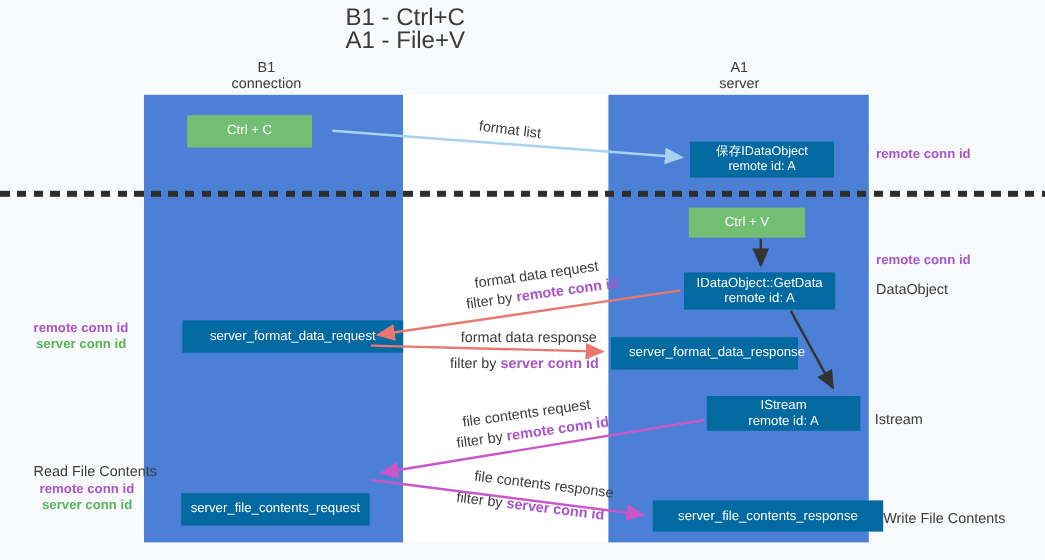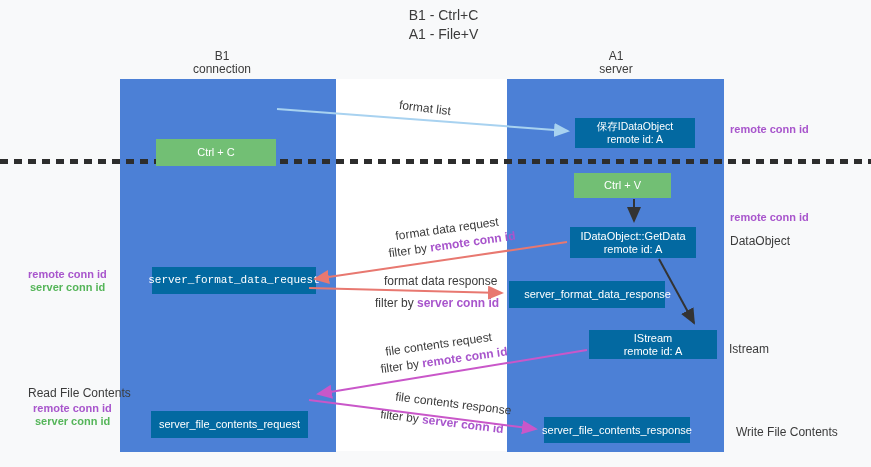--- a/index.html
+++ b/index.html
@@ -4,22 +4,22 @@
 <style>
   * { margin:0; padding:0; box-sizing:border-box; }
   html,body { background:#f8f9fa; }
   body { font-family:"Liberation Sans", sans-serif; }
   #canvas {
     position:relative; width:871px; height:467px; overflow:hidden;
     background:#f8f9fa; margin:0 auto;
   }
   .abs { position:absolute; }
   .title {
-    left:308px; top:6px; width:271px; text-align:center;
-    font-size:14px; line-height:19px; color:#3b3b3b;
+    left:288px; top:6px; width:271px; text-align:left;
+    font-size:20px; line-height:19px; color:#3b3b3b;
   }
   .actor-header {
     top:50px; width:160px; text-align:center;
     font-size:12px; line-height:13px; color:#3b3b3b;
   }
   .lifeline { background:#4c80d6; top:79px; height:373px; }
   .lane { background:#ffffff; top:79px; height:372px; }
   .node {
     display:flex; flex-direction:column; align-items:center; justify-content:center;
     color:#ffffff; font-size:11px; line-height:13px; text-align:center;
@@ -57,49 +57,49 @@
     <div>A1</div>
     <div>server</div>
   </div>
 
   <div class="abs lifeline" style="left:120px; width:216px;"></div>
   <div class="abs lane" style="left:336px; width:171px;"></div>
   <div class="abs lifeline" style="left:507px; width:217px;"></div>
 
   <div class="abs dashed-line"></div>
 
-  <div class="abs node green-box" style="left:156px; top:96px; width:120px; height:27px;margin-top:43px;">
+  <div class="abs node green-box" style="left:156px; top:96px; width:104px; height:27px;">
     <span>Ctrl + C</span>
   </div>
   <div class="abs node green-box" style="left:574px; top:173px; width:97px; height:25px;">
     <span>Ctrl + V</span>
   </div>
 
   <div class="abs node orange-box" style="left:575px; top:118px; width:120px; height:30px; font-size:10.5px;">
     <span>保存IDataObject</span>
     <span>remote id: A</span>
   </div>
   <div class="abs node orange-box" style="left:570px; top:227px; width:126px; height:31px;">
     <span>IDataObject::GetData</span>
     <span>remote id: A</span>
   </div>
-  <div class="abs node orange-box" style="left:152px; top:267px; width:164px; height:27px;font-family:Liberation Mono, monospace;">
+  <div class="abs node orange-box" style="left:152px; top:267px; width:184px; height:27px;">
     <span>server_format_data_request</span>
   </div>
   <div class="abs node orange-box" style="left:509px; top:281px; width:156px; height:27px;padding-left:21px;">
     <span>server_format_data_response</span>
   </div>
   <div class="abs node orange-box" style="left:589px; top:330px; width:128px; height:29px;">
     <span>IStream</span>
     <span>remote id: A</span>
   </div>
   <div class="abs node orange-box" style="left:151px; top:383px; width:157px; height:27px;margin-top:28px;">
     <span>server_file_contents_request</span>
   </div>
-  <div class="abs node orange-box" style="left:544px; top:417px; width:146px; height:26px;">
+  <div class="abs node orange-box" style="left:544px; top:417px; width:192px; height:26px;">
     <span>server_file_contents_response</span>
   </div>
 
   <div class="abs msg tilt-down" style="left:385px; top:101px; width:80px;">format list</div>
 
   <div class="abs msg tilt-up" style="left:395px; top:222px; width:100px;">format data request</div>
   <div class="abs msg tilt-up" style="left:388px; top:238px; width:120px;">
     <span>filter by </span><span class="purple-b">remote conn id</span>
   </div>
 

